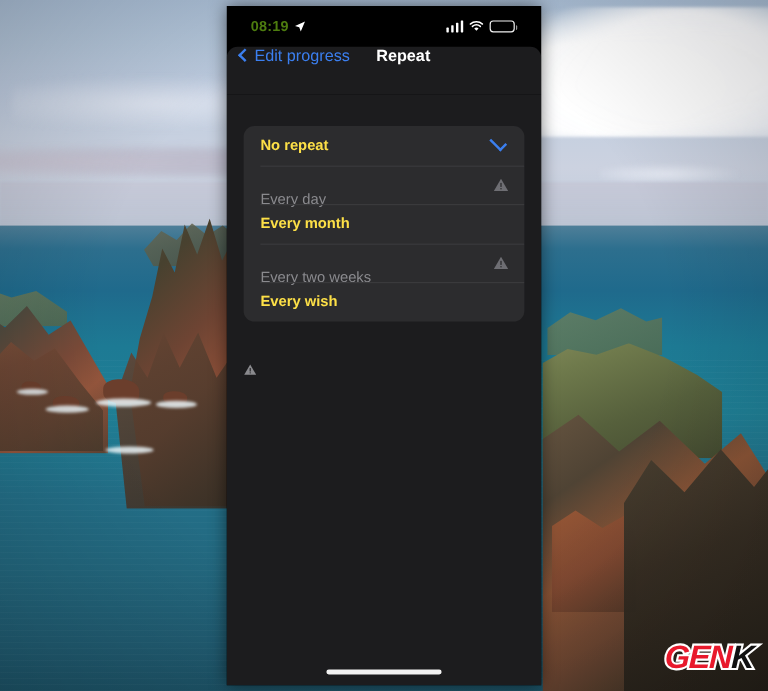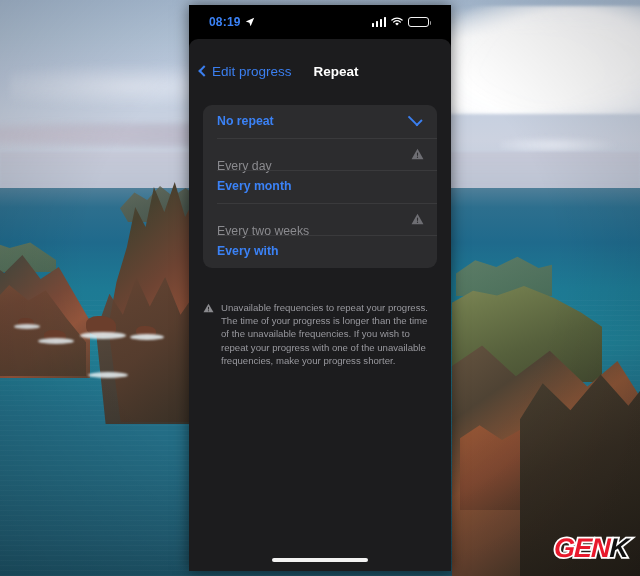--- a/index.html
+++ b/index.html
@@ -151,21 +151,21 @@
     position:absolute; left:189px; top:5px; width:262px; height:566px;
     background:#000; overflow:hidden;
     box-shadow:0 0 14px rgba(0,0,0,.55);
   }
   .screen { position:absolute; inset:0; background:#000; }
 
   
   .statusbar {
     position:absolute; left:0; top:0; width:262px; height:34px;
     display:flex; align-items:center; justify-content:space-between;
-    padding:0 22px 0 20px; color:#3b82f6;
+    padding:0 22px 0 20px; color:#4d7c0f;
   }
   .sb-left { display:flex; align-items:center; gap:4px; }
   .sb-time { font-size:12px; font-weight:bold; letter-spacing:.2px; }
   .sb-right { display:flex; align-items:center; gap:5px; }
   .bars { display:flex; align-items:flex-end; gap:1.5px; height:10px; }
   .bars i { display:block; width:2.5px; background:#fff; border-radius:.5px; }
   .bars i:nth-child(1){height:4px;} .bars i:nth-child(2){height:6px;}
   .bars i:nth-child(3){height:8px;} .bars i:nth-child(4){height:10px;}
   .batt {
     width:21px; height:10.5px; border:1.3px solid rgba(255,255,255,.95);
@@ -175,21 +175,21 @@
     content:""; position:absolute; right:-3.4px; top:3px;
     width:1.8px; height:4px; background:rgba(255,255,255,.6); border-radius:0 1px 1px 0;
   }
   .batt-fill { height:100%; width:88%; background:#fff; border-radius:1.5px; }
 
   
   .navbar {
     position:absolute; left:0; top:34px; width:262px; height:40px;
     background:#1c1c1e;
     border-radius:9px 9px 0 0;
-    display:flex; align-items:flex-end;
+    display:flex; align-items:flex-start;
   }
   .back-btn {
     display:flex; align-items:center; gap:4px;
     margin-left:11px; color:#3b7ff0; font-size:13.5px; cursor:pointer;
   }
   .chev {
     width:8px; height:8px; border-left:2.1px solid #3b7ff0; border-bottom:2.1px solid #3b7ff0;
     transform:rotate(45deg); margin-bottom:1px;
   }
   .nav-title {
@@ -208,21 +208,21 @@
     background:#2c2c2e; border-radius:9px; overflow:hidden;
   }
   .row {
     height:32.5px; display:flex; align-items:center;
     padding:0 13px 0 14px; position:relative; cursor:pointer;
   }
   .row + .row::before {
     content:""; position:absolute; left:14px; right:0; top:0; height:1px;
     background:#3a3a3c;
   }
-  .row-label { font-size:12.3px; color:#3b82f6; font-weight:bold; flex:1; }
+  .row-label { font-size:12.3px; color:#fde047; font-weight:bold; flex:1; }
   .row.disabled .row-label { color:#8a8a8e; font-weight:normal;margin-top:25px; }
   .check {
     width:13px; height:8px; border-right:2.2px solid #3b7ff0; border-bottom:2.2px solid #3b7ff0;
     transform:rotate(45deg) translate(-1px,-2px); margin-right:3px;
   }
   .warn { width:13px; height:12px; display:block; }
 
   
   .note {
     position:absolute; left:14px; top:222px; width:234px;
@@ -350,32 +350,31 @@
         <div class="row disabled">
           <span class="row-label">Every two weeks</span>
           <svg class="warn" viewBox="0 0 24 22">
             <path d="M12 1.5 L23 20.5 L1 20.5 Z" fill="#6e6e73"></path>
             <rect x="11" y="8" width="2" height="6.5" rx="1" fill="#2c2c2e"></rect>
             <circle cx="12" cy="17" r="1.2" fill="#2c2c2e"></circle>
           </svg>
         </div>
 
         <div class="row">
-          <span class="row-label">Every with</span>
+          <span class="row-label">Every wish</span>
         </div>
 
       </div>
 
       <div class="note">
         <svg class="note-icon" width="11" height="10" viewBox="0 0 24 22">
           <path d="M12 1.5 L23 20.5 L1 20.5 Z" fill="#8a8a8e"></path>
           <rect x="11" y="8" width="2" height="6.5" rx="1" fill="#1c1c1e"></rect>
           <circle cx="12" cy="17" r="1.2" fill="#1c1c1e"></circle>
         </svg>
-        <div class="note-text">Unavailable frequencies to repeat your progress. The time of your progress is longer than the time of the unavailable frequencies. If you wish to repeat your progress with one of the unavailable frequencies, make your progress shorter.</div>
       </div>
 
       <div class="home-ind"></div>
     </div>
   </div>
 </div>
 
 <div class="genk"><span class="g1">GEN</span><span class="g2">K</span></div>
 
 </body></html>

